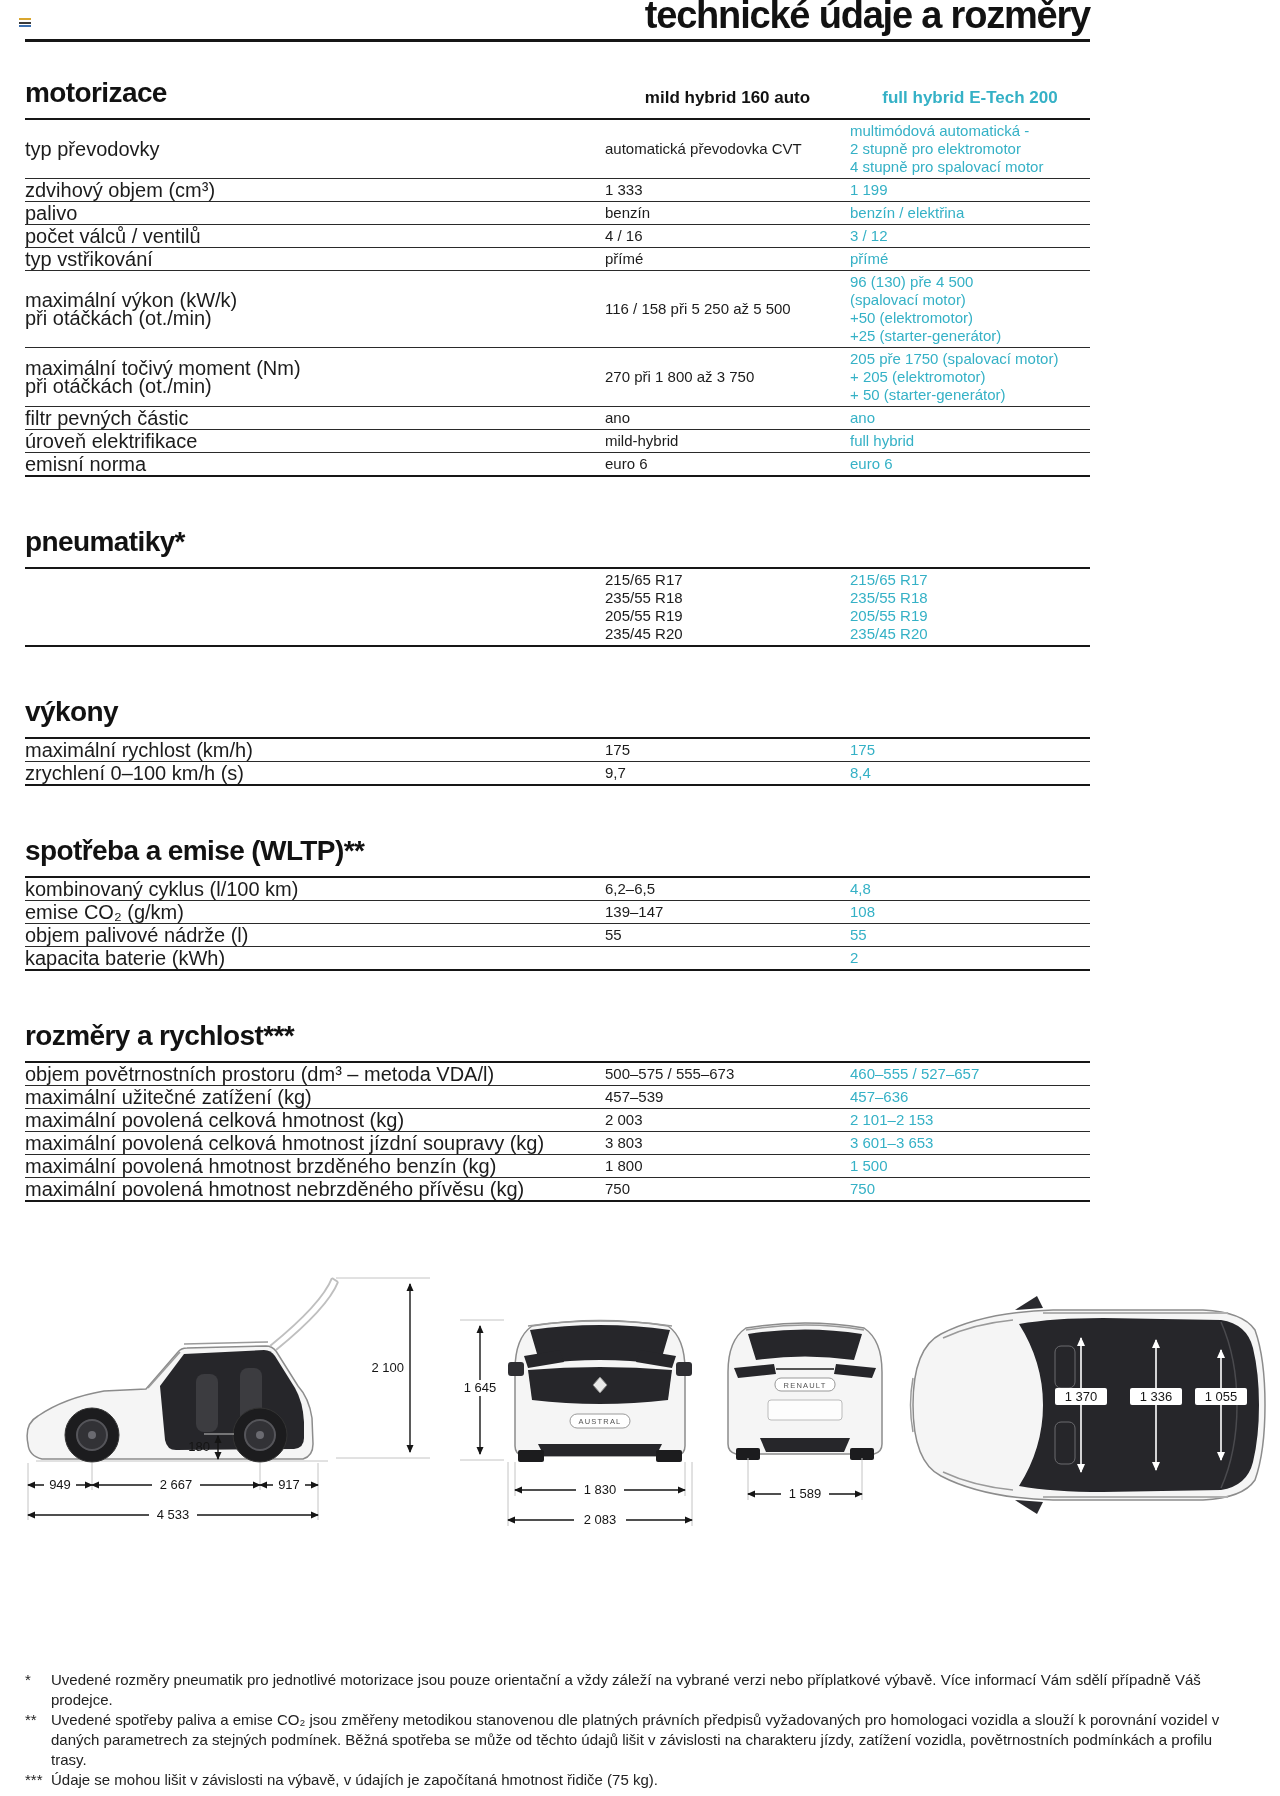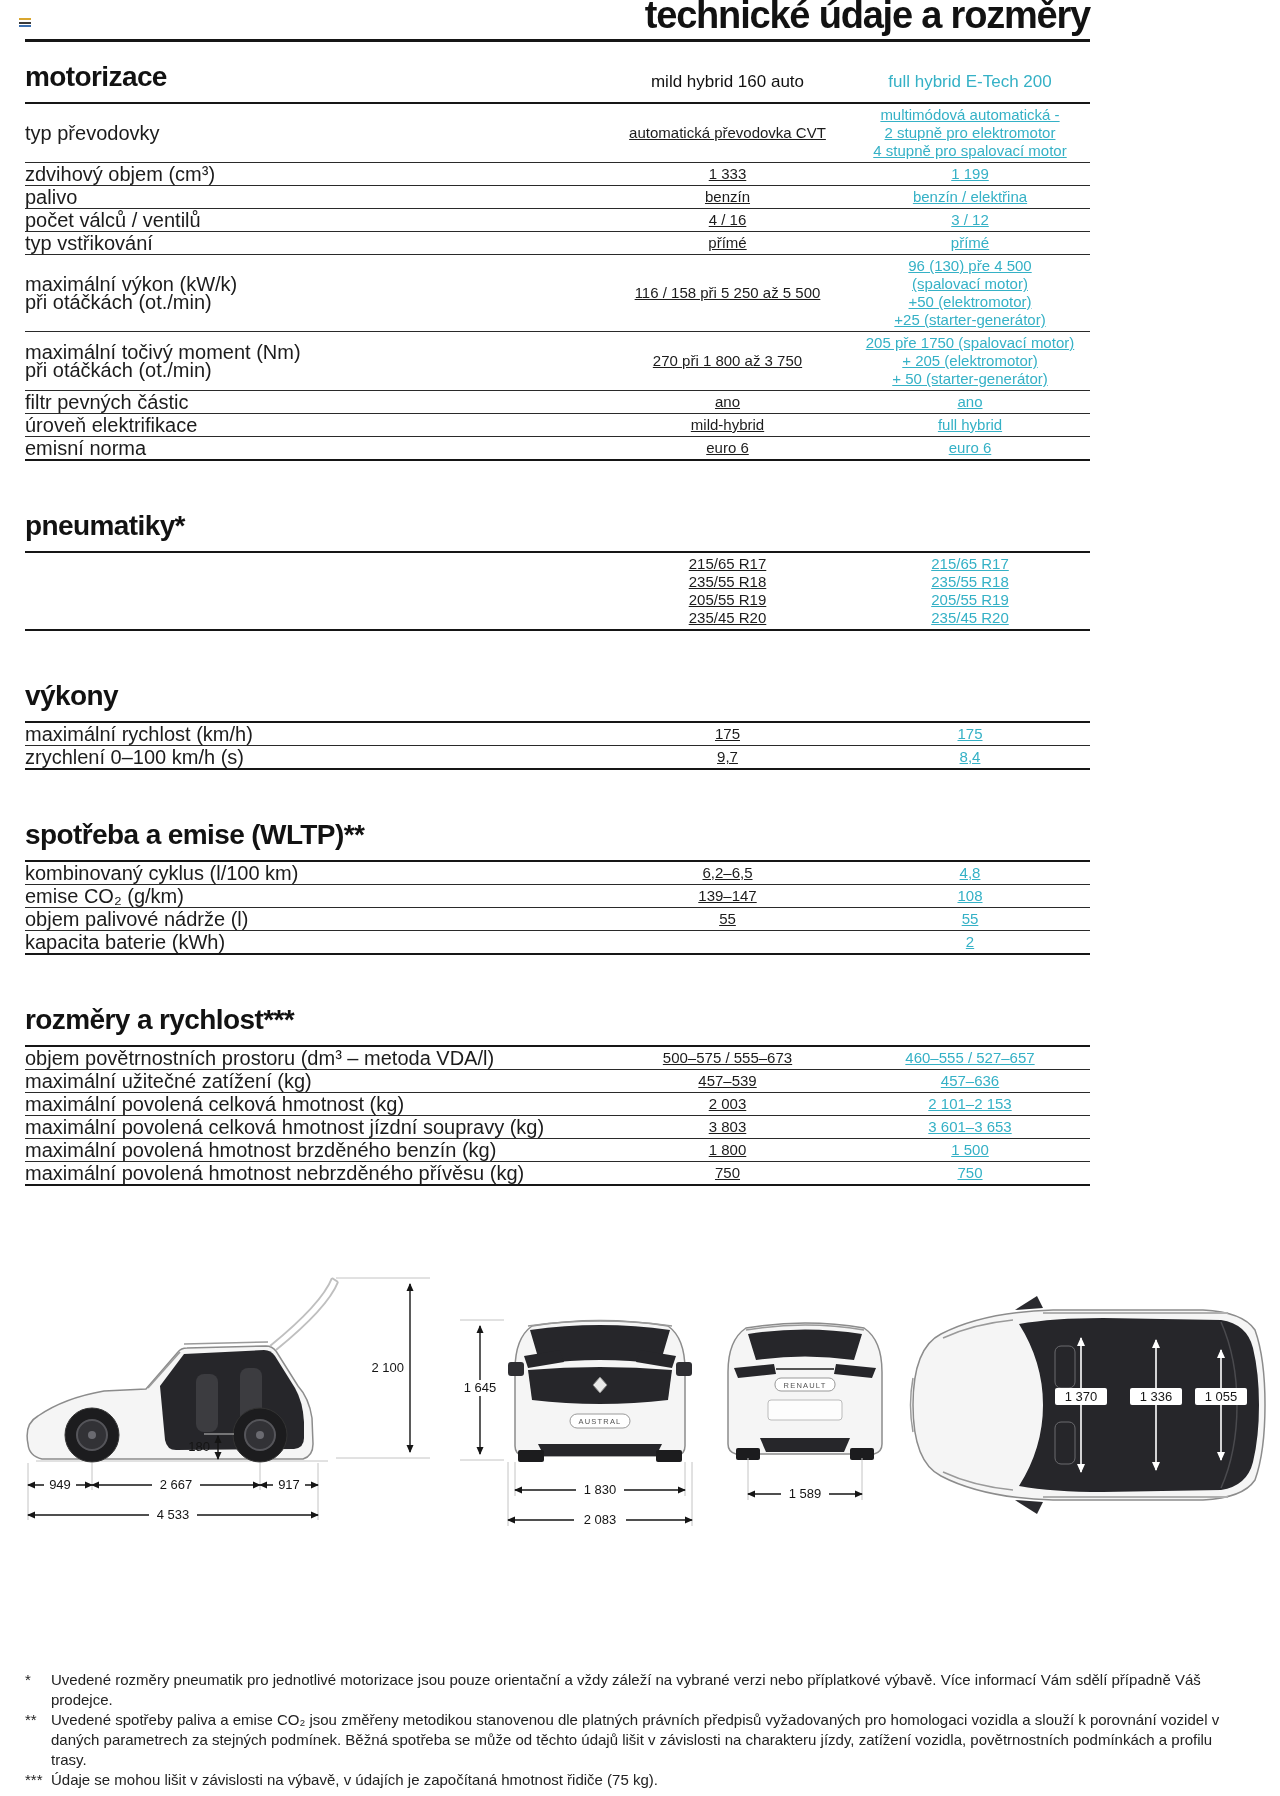--- a/index.html
+++ b/index.html
@@ -22,31 +22,31 @@
     text-align:right;font-size:38px;font-weight:800;letter-spacing:-1.2px;
     line-height:42px;margin-top:-6px;color:#121212;
   }
   .menu-icon{position:absolute;left:-6px;top:24px;width:12px;height:11px;cursor:pointer;}
   .menu-icon span{display:block;height:2px;margin-bottom:1.5px;}
   .menu-icon span:nth-child(1){background:#d9a62e;}
   .menu-icon span:nth-child(2){background:#3a3a3a;}
   .menu-icon span:nth-child(3){background:#3b6fb0;}
   
   .sec{margin-left:25px;width:1065px;}
-  .sec.first{margin-top:20px;}
+  .sec.first{margin-top:36px;}
   .sec{margin-top:50px;}
   .sec-head{display:flex;align-items:flex-end;padding-bottom:10px;}
   .sec-head h2{flex:1;font-size:28px;font-weight:800;letter-spacing:-0.6px;line-height:30px;color:#121212;}
-  .colh{width:245px;text-align:center;font-size:17px;font-weight:400;line-height:20px;color:#121212;}
+  .colh{width:245px;text-align:center;font-size:17px;font-weight:700;line-height:20px;color:#121212;}
   .colh.c2{width:240px;color:var(--cyan);}
   .tbl{border-top:2px solid var(--rule);border-bottom:2.5px solid var(--rule);}
   .row{display:flex;align-items:center;border-bottom:1px solid #2a2a2a;padding:2px 0;}
   .row:last-child{border-bottom:none;}
   .lbl{flex:1;font-size:20px;line-height:18px;white-space:pre-line;padding-right:8px;}
-  .val{width:245px;text-align:center;font-size:15px;line-height:18px;white-space:pre-line;text-decoration:underline;}
+  .val{width:245px;text-align:left;font-size:15px;line-height:18px;white-space:pre-line;}
   .val.v2{width:240px;color:var(--cyan);}
   
   .diagrams{position:absolute;top:1238px;left:0;width:1280px;height:365px;}
   .diagrams svg{position:absolute;top:0;}
   svg text{font-family:"Liberation Sans",sans-serif;font-size:13px;fill:#151515;}
   .dimline{stroke:#151515;stroke-width:1.4;fill:none;}
   .dimline-w{stroke:#ffffff;stroke-width:1.6;fill:none;}
   .guide{stroke:#c4c4c4;stroke-width:1;fill:none;}
   .lblbg{fill:#ffffff;}
   .badge-txt{font-size:7.5px;letter-spacing:1.2px;fill:#555;text-anchor:middle;}

